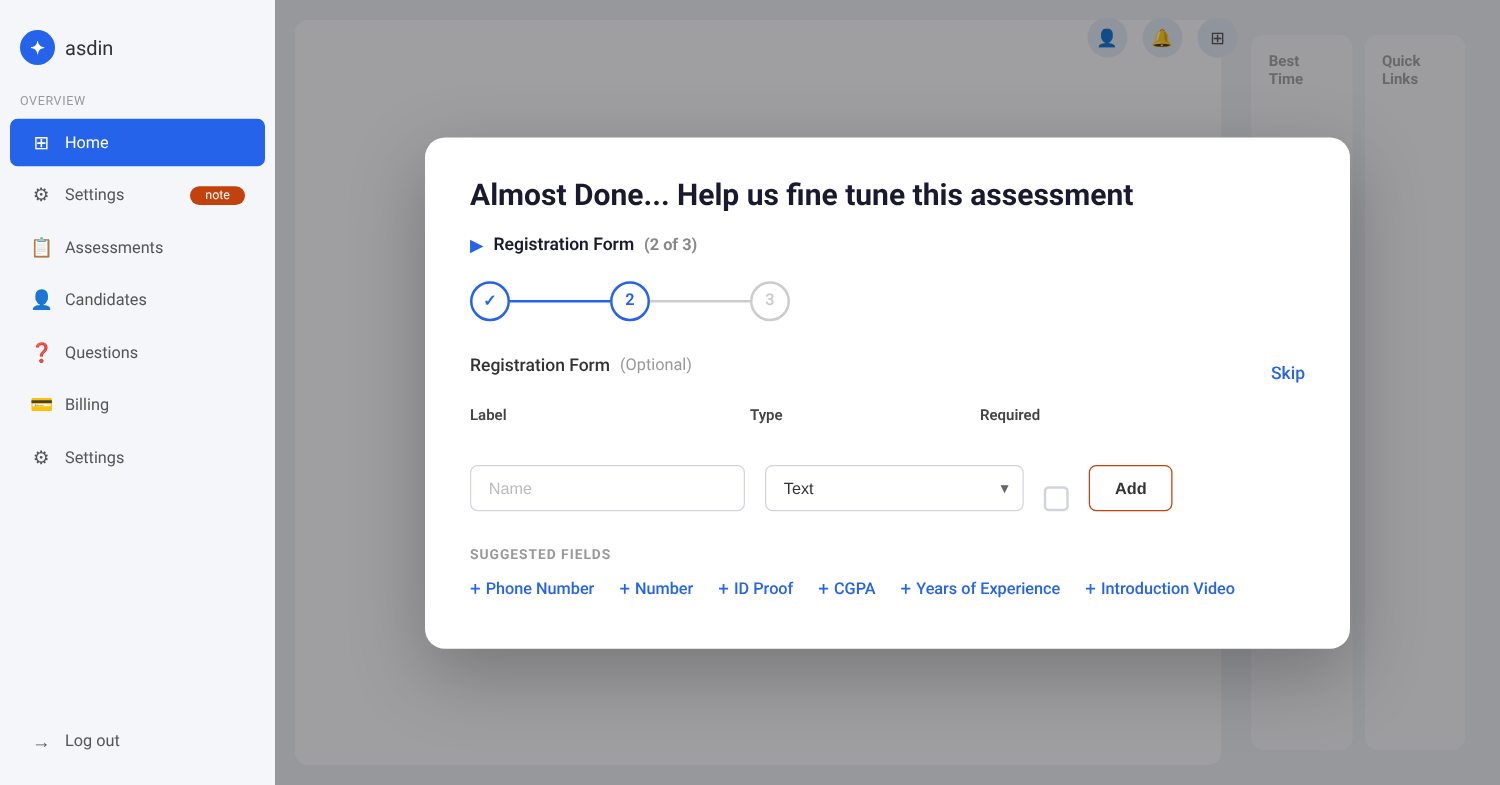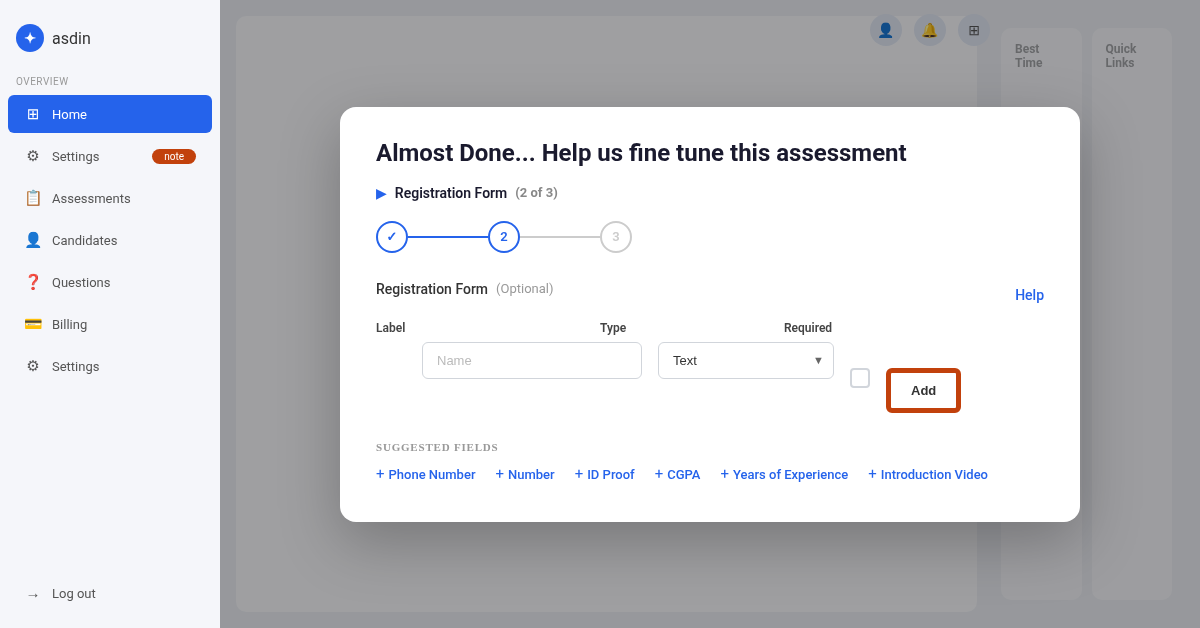--- a/index.html
+++ b/index.html
@@ -227,24 +227,23 @@
       font-weight: 500;
       color: #333;
     }
     .registration-form-label .optional-text {
       font-size: 13px;
       color: #999;
     }
 
     .form-fields-row {
       display: flex;
-      align-items: flex-start;
+      align-items: flex-end;
       gap: 16px;
       margin-bottom: 28px;
-      margin-left: 46px;
     }
     .col-label {
       font-size: 12px;
       font-weight: 600;
       color: #444;
       margin-bottom: 6px;
     }
     .name-input {
       border: 1px solid #d1d5db;
       border-radius: 6px;
@@ -260,21 +259,21 @@
       display: flex;
       flex-direction: column;
       gap: 4px;
     }
     .type-select {
       border: 1px solid #d1d5db;
       border-radius: 6px;
       padding: 10px 32px 10px 14px;
       font-size: 13px;
       color: #333;
-      width: 176px;
+      width: 207px;
       appearance: none;
       background: white;
       cursor: pointer;
       outline: none;
     }
     .select-arrow {
       position: absolute;
       right: 10px;
       bottom: 12px;
       color: #666;
@@ -284,41 +283,40 @@
     .required-checkbox {
       width: 20px;
       height: 20px;
       border: 2px solid #d1d5db;
       border-radius: 4px;
       cursor: pointer;
       background: white;
       margin-top: 26px;
     }
     .add-btn {
-      border: 5px solid #c2410c;
+      border: 1px solid #c2410c;
       background: white;
       border-radius: 6px;
       padding: 10px 20px;
       font-size: 13px;
       font-weight: 600;
       color: #333;
       cursor: pointer;
       margin-top: 26px;
       white-space: nowrap;
     }
 
     
     .suggested-label {
       font-size: 11px;
       font-weight: 700;
       color: #999;
       letter-spacing: 0.8px;
       text-transform: uppercase;
       margin-bottom: 14px;
-      font-family: Liberation Serif, serif;
     }
     .suggested-fields {
       display: flex;
       gap: 20px;
       flex-wrap: wrap;
     }
     .suggested-field-item {
       display: flex;
       align-items: center;
       gap: 4px;
@@ -466,21 +464,21 @@
         <div class="step-circle inactive">
           <span>3</span>
         </div>
       </div>
 
       <div class="form-row-header">
         <div class="registration-form-label">
           <span class="label-text">Registration Form</span>
           <span class="optional-text">(Optional)</span>
         </div>
-        <span class="skip-link">Help</span>
+        <span class="skip-link">Skip</span>
       </div>
 
       <div style="display:flex; align-items:center; gap:4px; margin-bottom:6px;">
         <div style="width:220px;">
           <span class="col-label">Label</span>
         </div>
         <div style="width:180px;">
           <span class="col-label">Type</span>
         </div>
         <div style="width:60px; text-align:left;">

